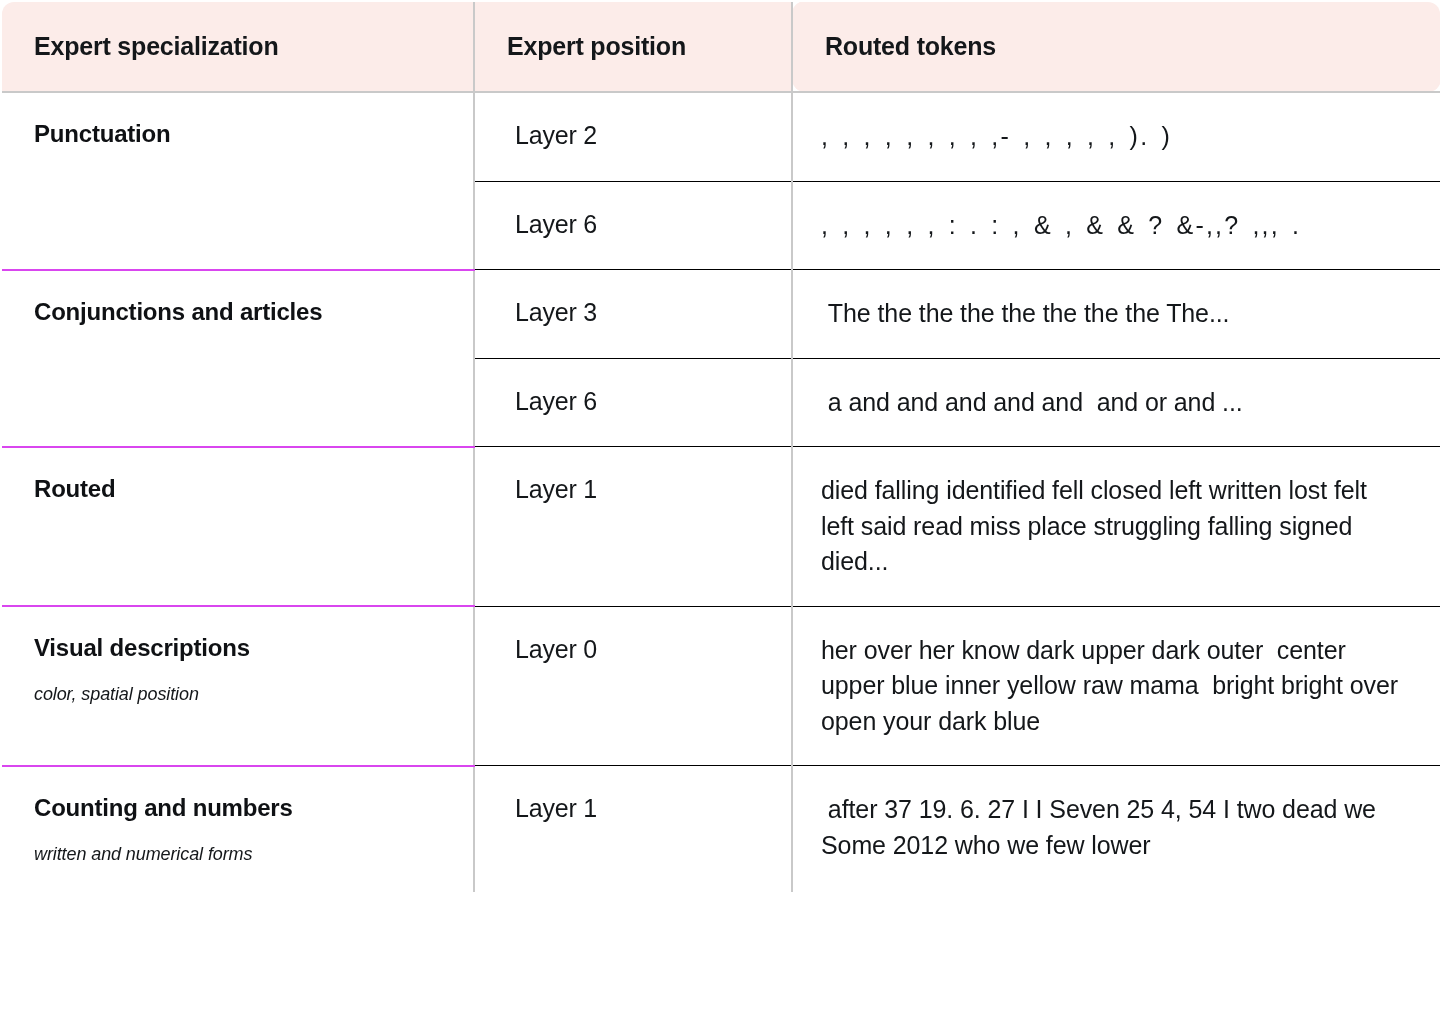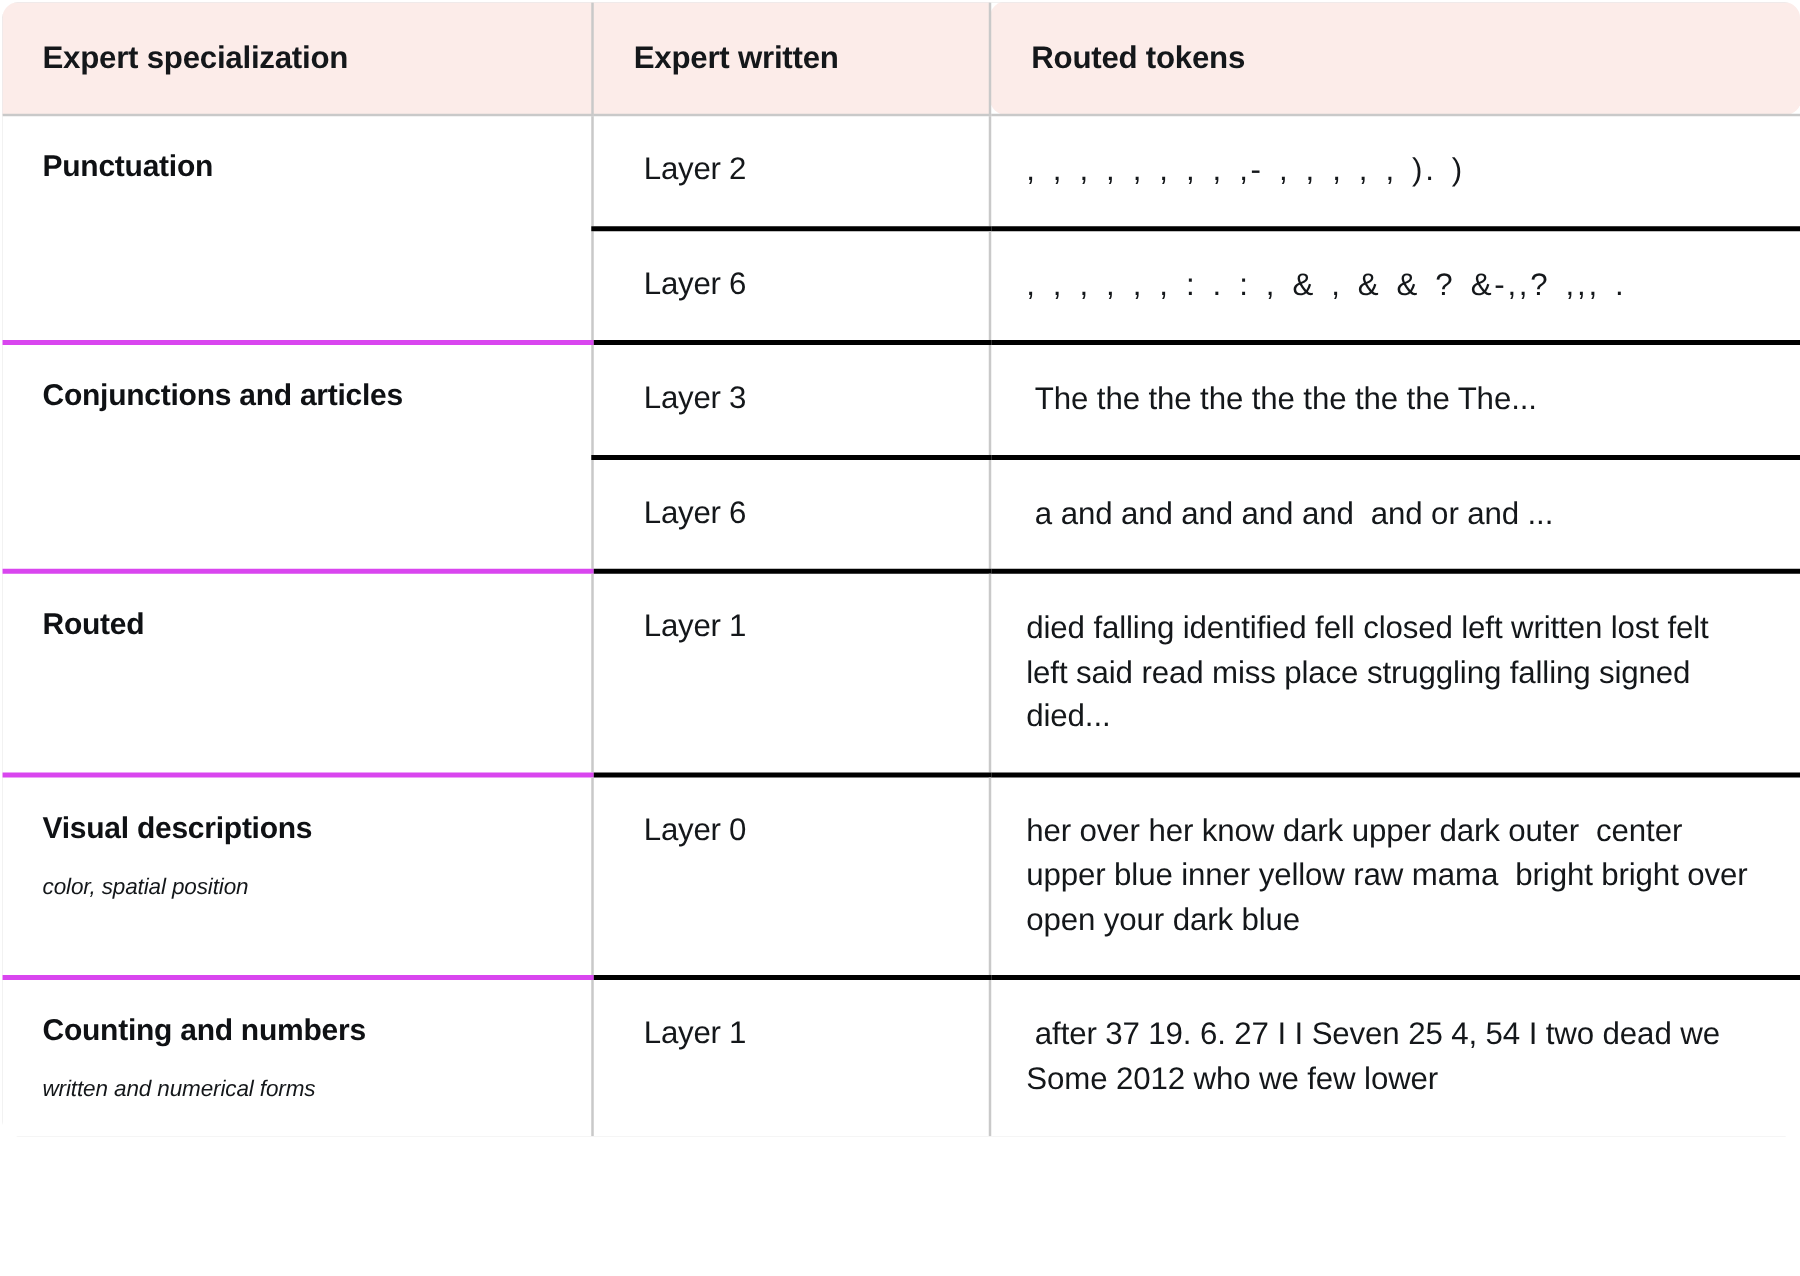--- a/index.html
+++ b/index.html
@@ -47,32 +47,32 @@
     border-right: 2px solid #c9c9c9;
     border-bottom: 2px solid #c9c9c9;
     height: 90px;
     box-sizing: border-box;
     letter-spacing: -0.2px;
   }
   thead th:last-child { border-right: none; border-radius: 13px; }
 
   tbody td {
     border-right: 2px solid #c9c9c9;
-    border-bottom: 4px solid #000000;
+    border-bottom: 1px solid #000000;
     vertical-align: top;
     box-sizing: border-box;
     background: #ffffff;
   }
   tbody td:last-child { border-right: none; }
   tbody tr:last-child td { border-bottom: none; }
 
   
   td.spec-cell {
     padding: 26px 28px 26px 32px;
-    border-bottom: 4px solid #d946ef;
+    border-bottom: 2px solid #d946ef;
   }
   .spec-title {
     font-size: 24px;
     font-weight: bold;
     color: #0f1114;
     line-height: 1.25;
     letter-spacing: -0.2px;
   }
   .spec-sub {
     font-size: 18px;
@@ -127,21 +127,21 @@
 
   <table class="expert-table">
     <colgroup>
       <col class="c-spec">
       <col class="c-pos">
       <col class="c-tok">
     </colgroup>
     <thead>
       <tr>
         <th>Expert specialization</th>
-        <th>Expert written</th>
+        <th>Expert position</th>
         <th>Routed tokens</th>
       </tr>
     </thead>
     <tbody>
 
       <tr>
         <td class="spec-cell" rowspan="2">
           <div class="spec-title">Punctuation</div>
 
         </td>

